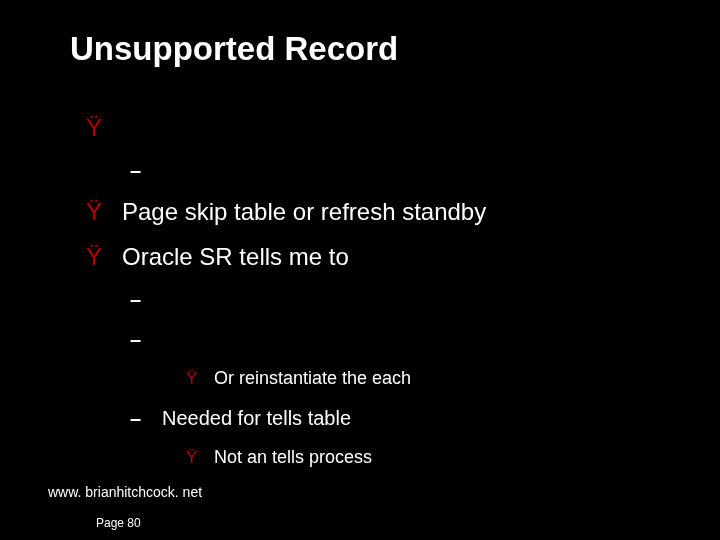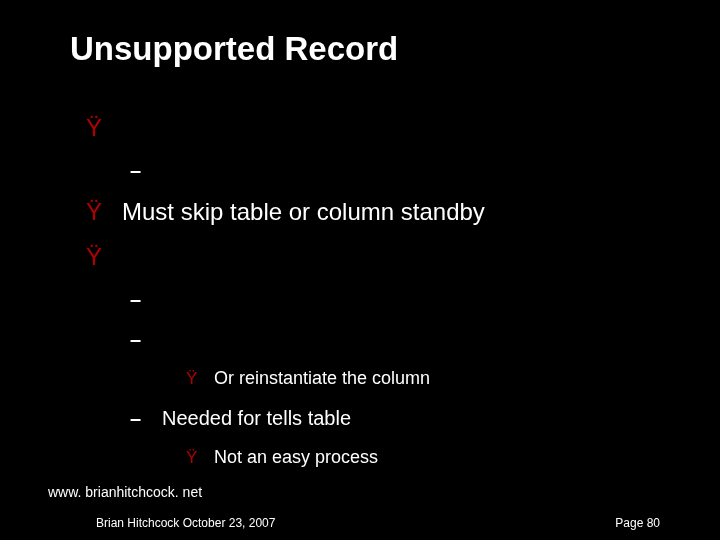--- a/index.html
+++ b/index.html
@@ -91,48 +91,48 @@
 
     <div class="l1">
       <span class="bullet">Ÿ</span>
     </div>
     <div class="l2">
       <span class="bullet">–</span>
     </div>
 
     <div class="l1">
       <span class="bullet">Ÿ</span>
-      <span>Must skip table or column standby</span>
+      <span>Page skip table or refresh standby</span>
     </div>
 
     <div class="l1">
       <span class="bullet">Ÿ</span>
+      <span>Oracle SR tells me to</span>
     </div>
     <div class="l2">
       <span class="bullet">–</span>
     </div>
     <div class="l2">
       <span class="bullet">–</span>
     </div>
     <div class="l3">
       <span class="bullet">Ÿ</span>
-      <span>Or reinstantiate the column</span>
+      <span>Or reinstantiate the each</span>
     </div>
     <div class="l2">
       <span class="bullet">–</span>
       <span>Needed for tells table</span>
     </div>
     <div class="l3">
       <span class="bullet">Ÿ</span>
-      <span>Not an easy process</span>
+      <span>Not an tells process</span>
     </div>
 
   </div>
 
   <div class="footer">
     <div class="url">www. brianhitchcock. net</div>
     <div class="footer-row">
-      <span>Brian Hitchcock   October 23, 2007</span>
       <span>Page 80</span>
     </div>
   </div>
 
 </div>
 
 </body></html>

